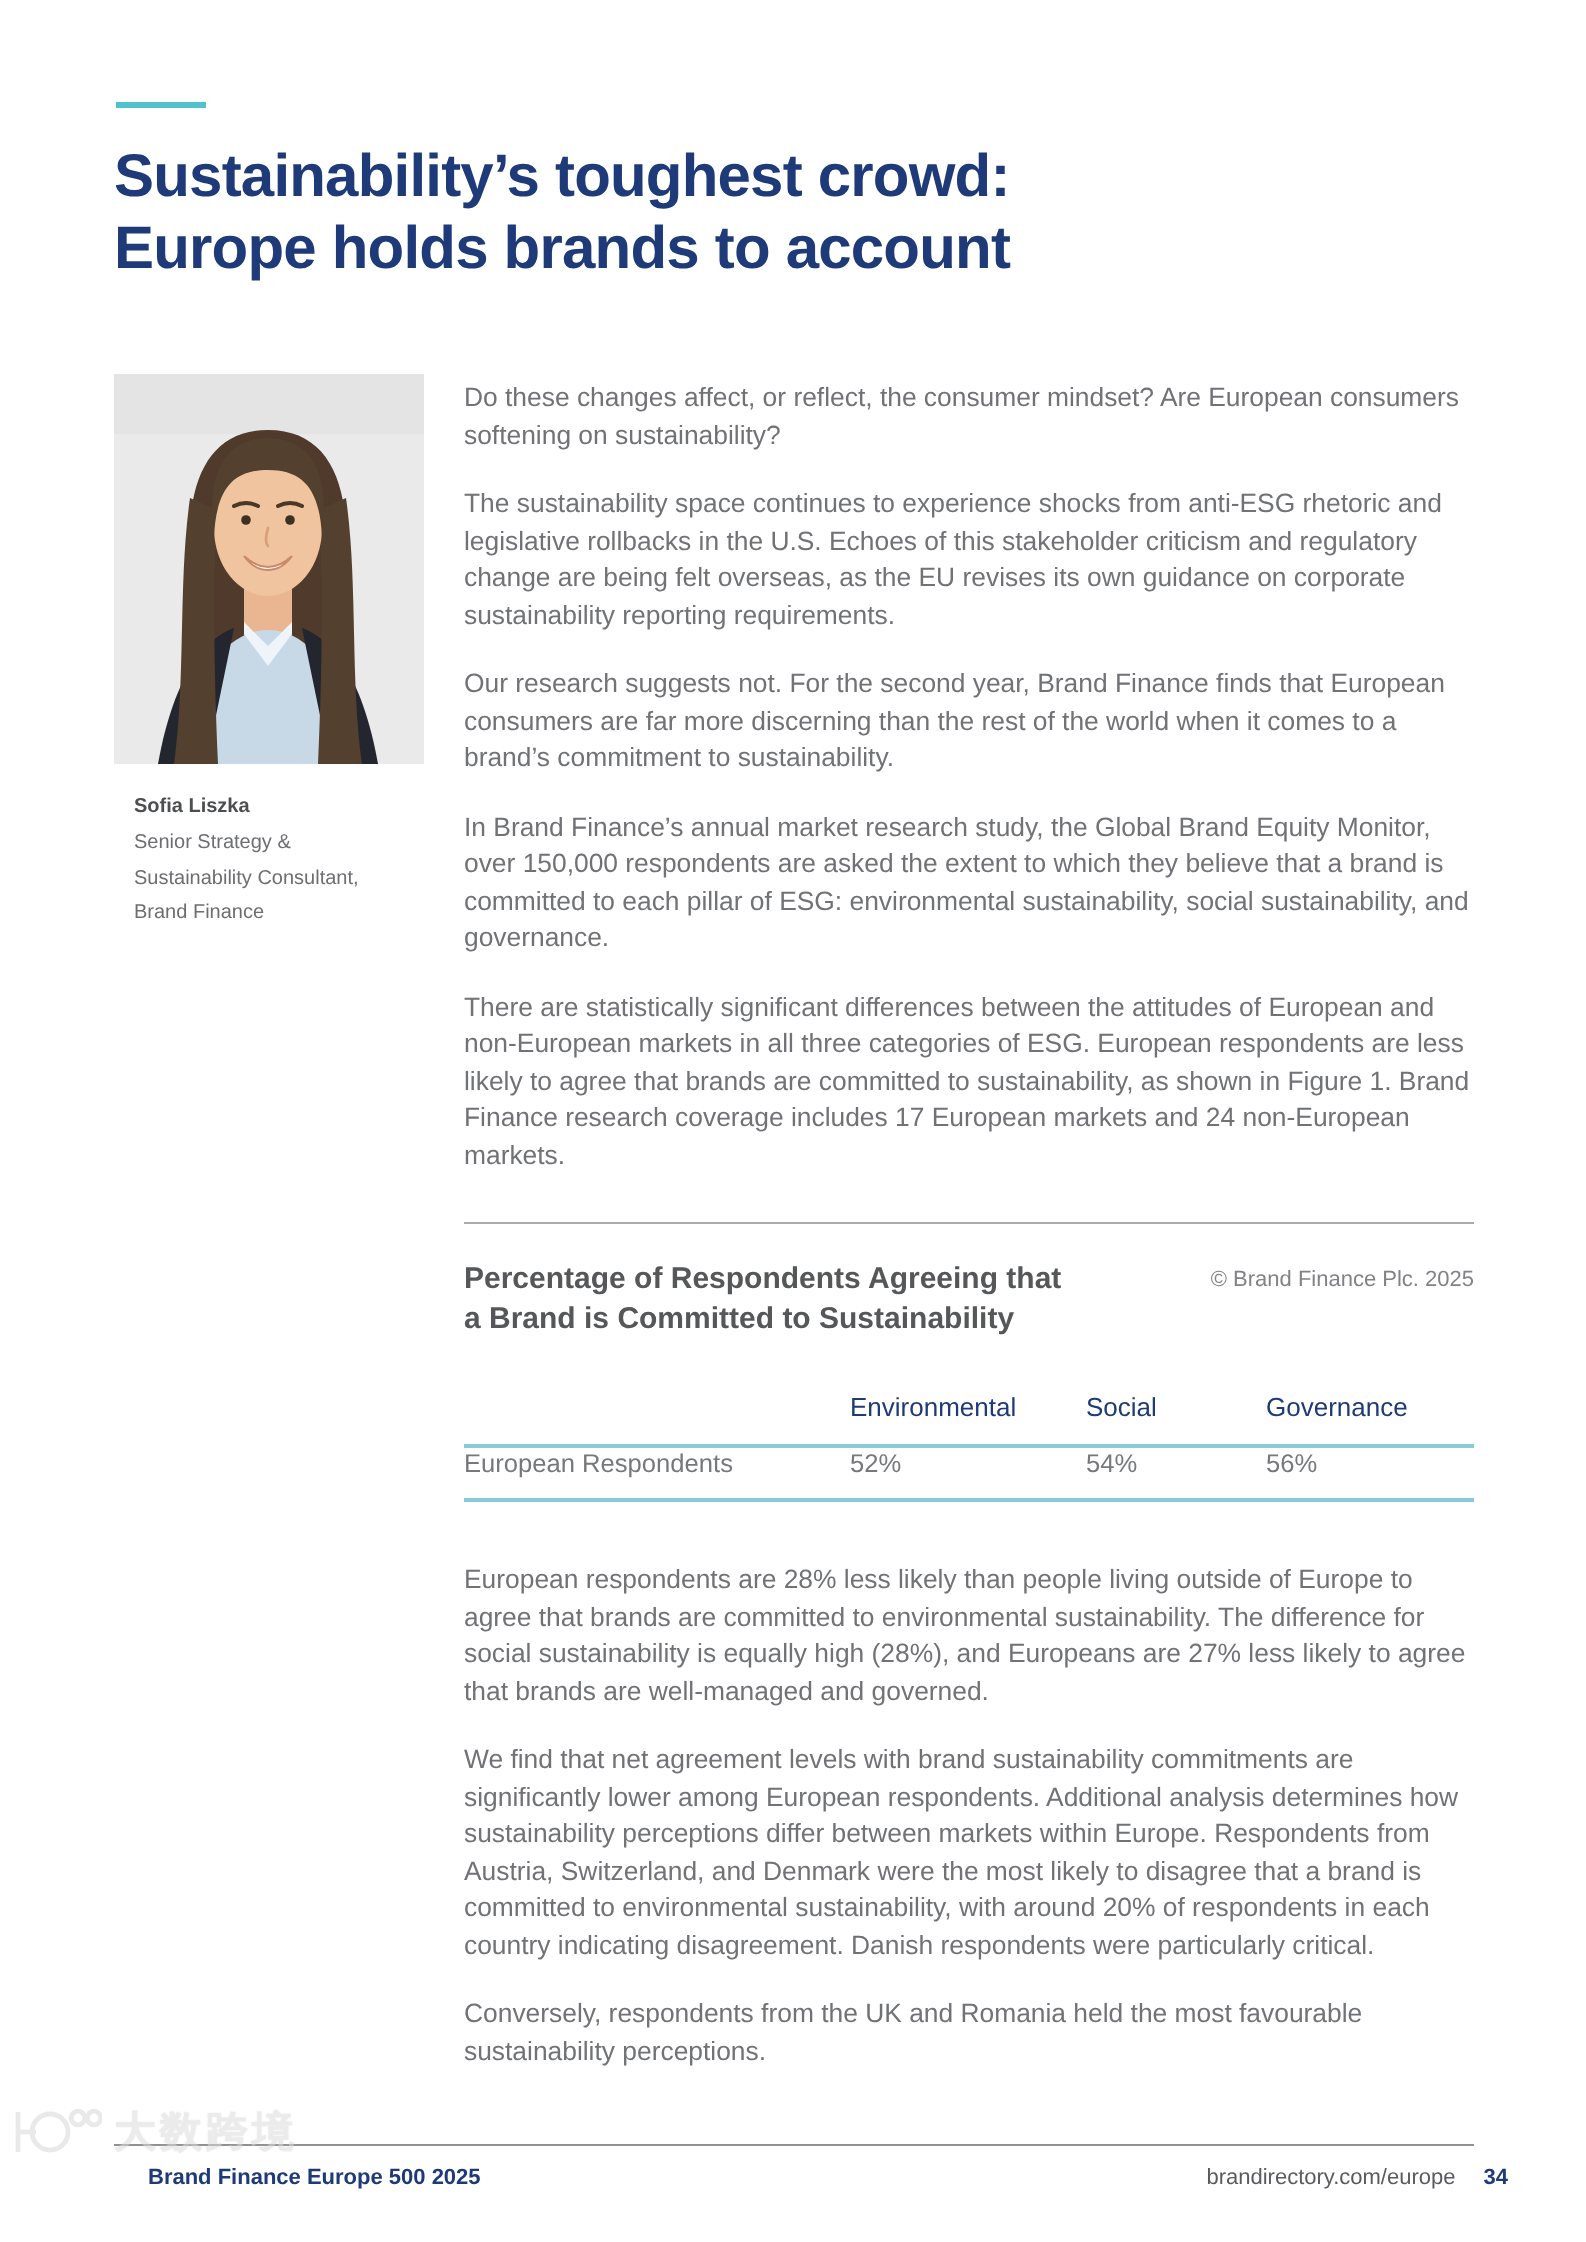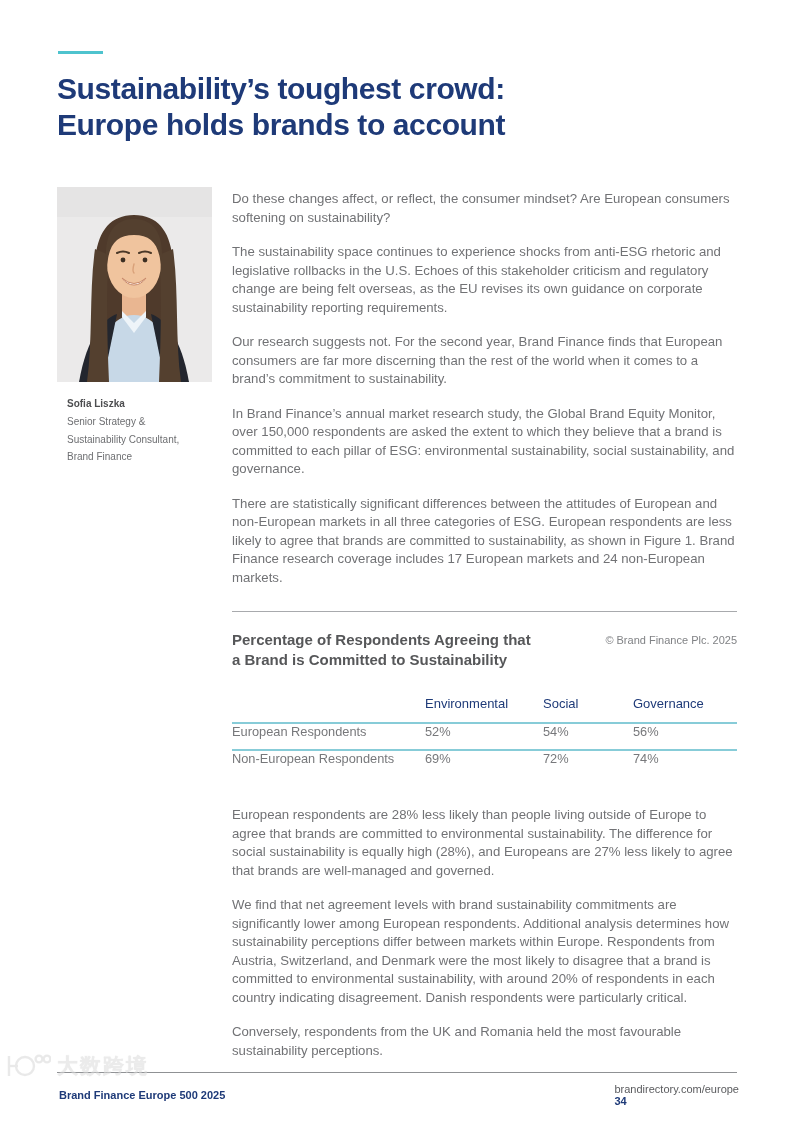--- a/index.html
+++ b/index.html
@@ -66,24 +66,24 @@
   .col-label { width: 193px; }
   .col-env { width: 118px; }
   .col-soc { width: 90px; }
   .col-gov { width: 104px; }
 
   
   .footer-divider {
     position: absolute; left: 57px; top: 1072px; width: 680px;
     border: none; border-top: 1px solid #8f9194;
   }
-  .footer { position: absolute; left: 59px; top: 1083px; width: 680px;
-    display: flex; justify-content: space-between; align-items: center; }
+  .footer { position: absolute; left: 74px; top: 1083px; width: 680px;
+    display: flex; justify-content: space-between; align-items: flex-end; }
   .footer-left { color: #1e3a78; font-size: 11px; font-weight: 700; }
-  .footer-right { display: flex; align-items: baseline; flex-direction: column; }
+  .footer-right { display: flex; gap: 14px; align-items: baseline; }
   .footer-link { color: #5a5b5e; font-size: 11px; text-decoration: none; }
   .footer-page { color: #1e3a78; font-size: 11px; font-weight: 700; }
 
   
   .watermark {
     position: absolute; left: 5px; top: 1052px;
     display: flex; align-items: center; gap: 6px;
     opacity: 0.55; pointer-events: none;
   }
   .wm-text {
@@ -170,26 +170,20 @@
           <th class="col-gov">Governance</th>
         </tr>
       </thead>
       <tbody>
         <tr class="row-1">
           <td>European Respondents</td>
           <td>52%</td>
           <td>54%</td>
           <td>56%</td>
         </tr>
-        <tr class="row-2">
-          <td>Non-European Respondents</td>
-          <td>69%</td>
-          <td>72%</td>
-          <td>74%</td>
-        </tr>
       </tbody>
     </table>
 
     <p>European respondents are 28% less likely than people living outside of Europe to agree that brands are committed to environmental sustainability. The difference for social sustainability is equally high (28%), and Europeans are 27% less likely to agree that brands are well-managed and governed.</p>
     <p>We find that net agreement levels with brand sustainability commitments are significantly lower among European respondents. Additional analysis determines how sustainability perceptions differ between markets within Europe. Respondents from Austria, Switzerland, and Denmark were the most likely to disagree that a brand is committed to environmental sustainability, with around 20% of respondents in each country indicating disagreement. Danish respondents were particularly critical.</p>
     <p>Conversely, respondents from the UK and Romania held the most favourable sustainability perceptions.</p>
   </div>
 
   <hr class="footer-divider">
   <div class="footer">

